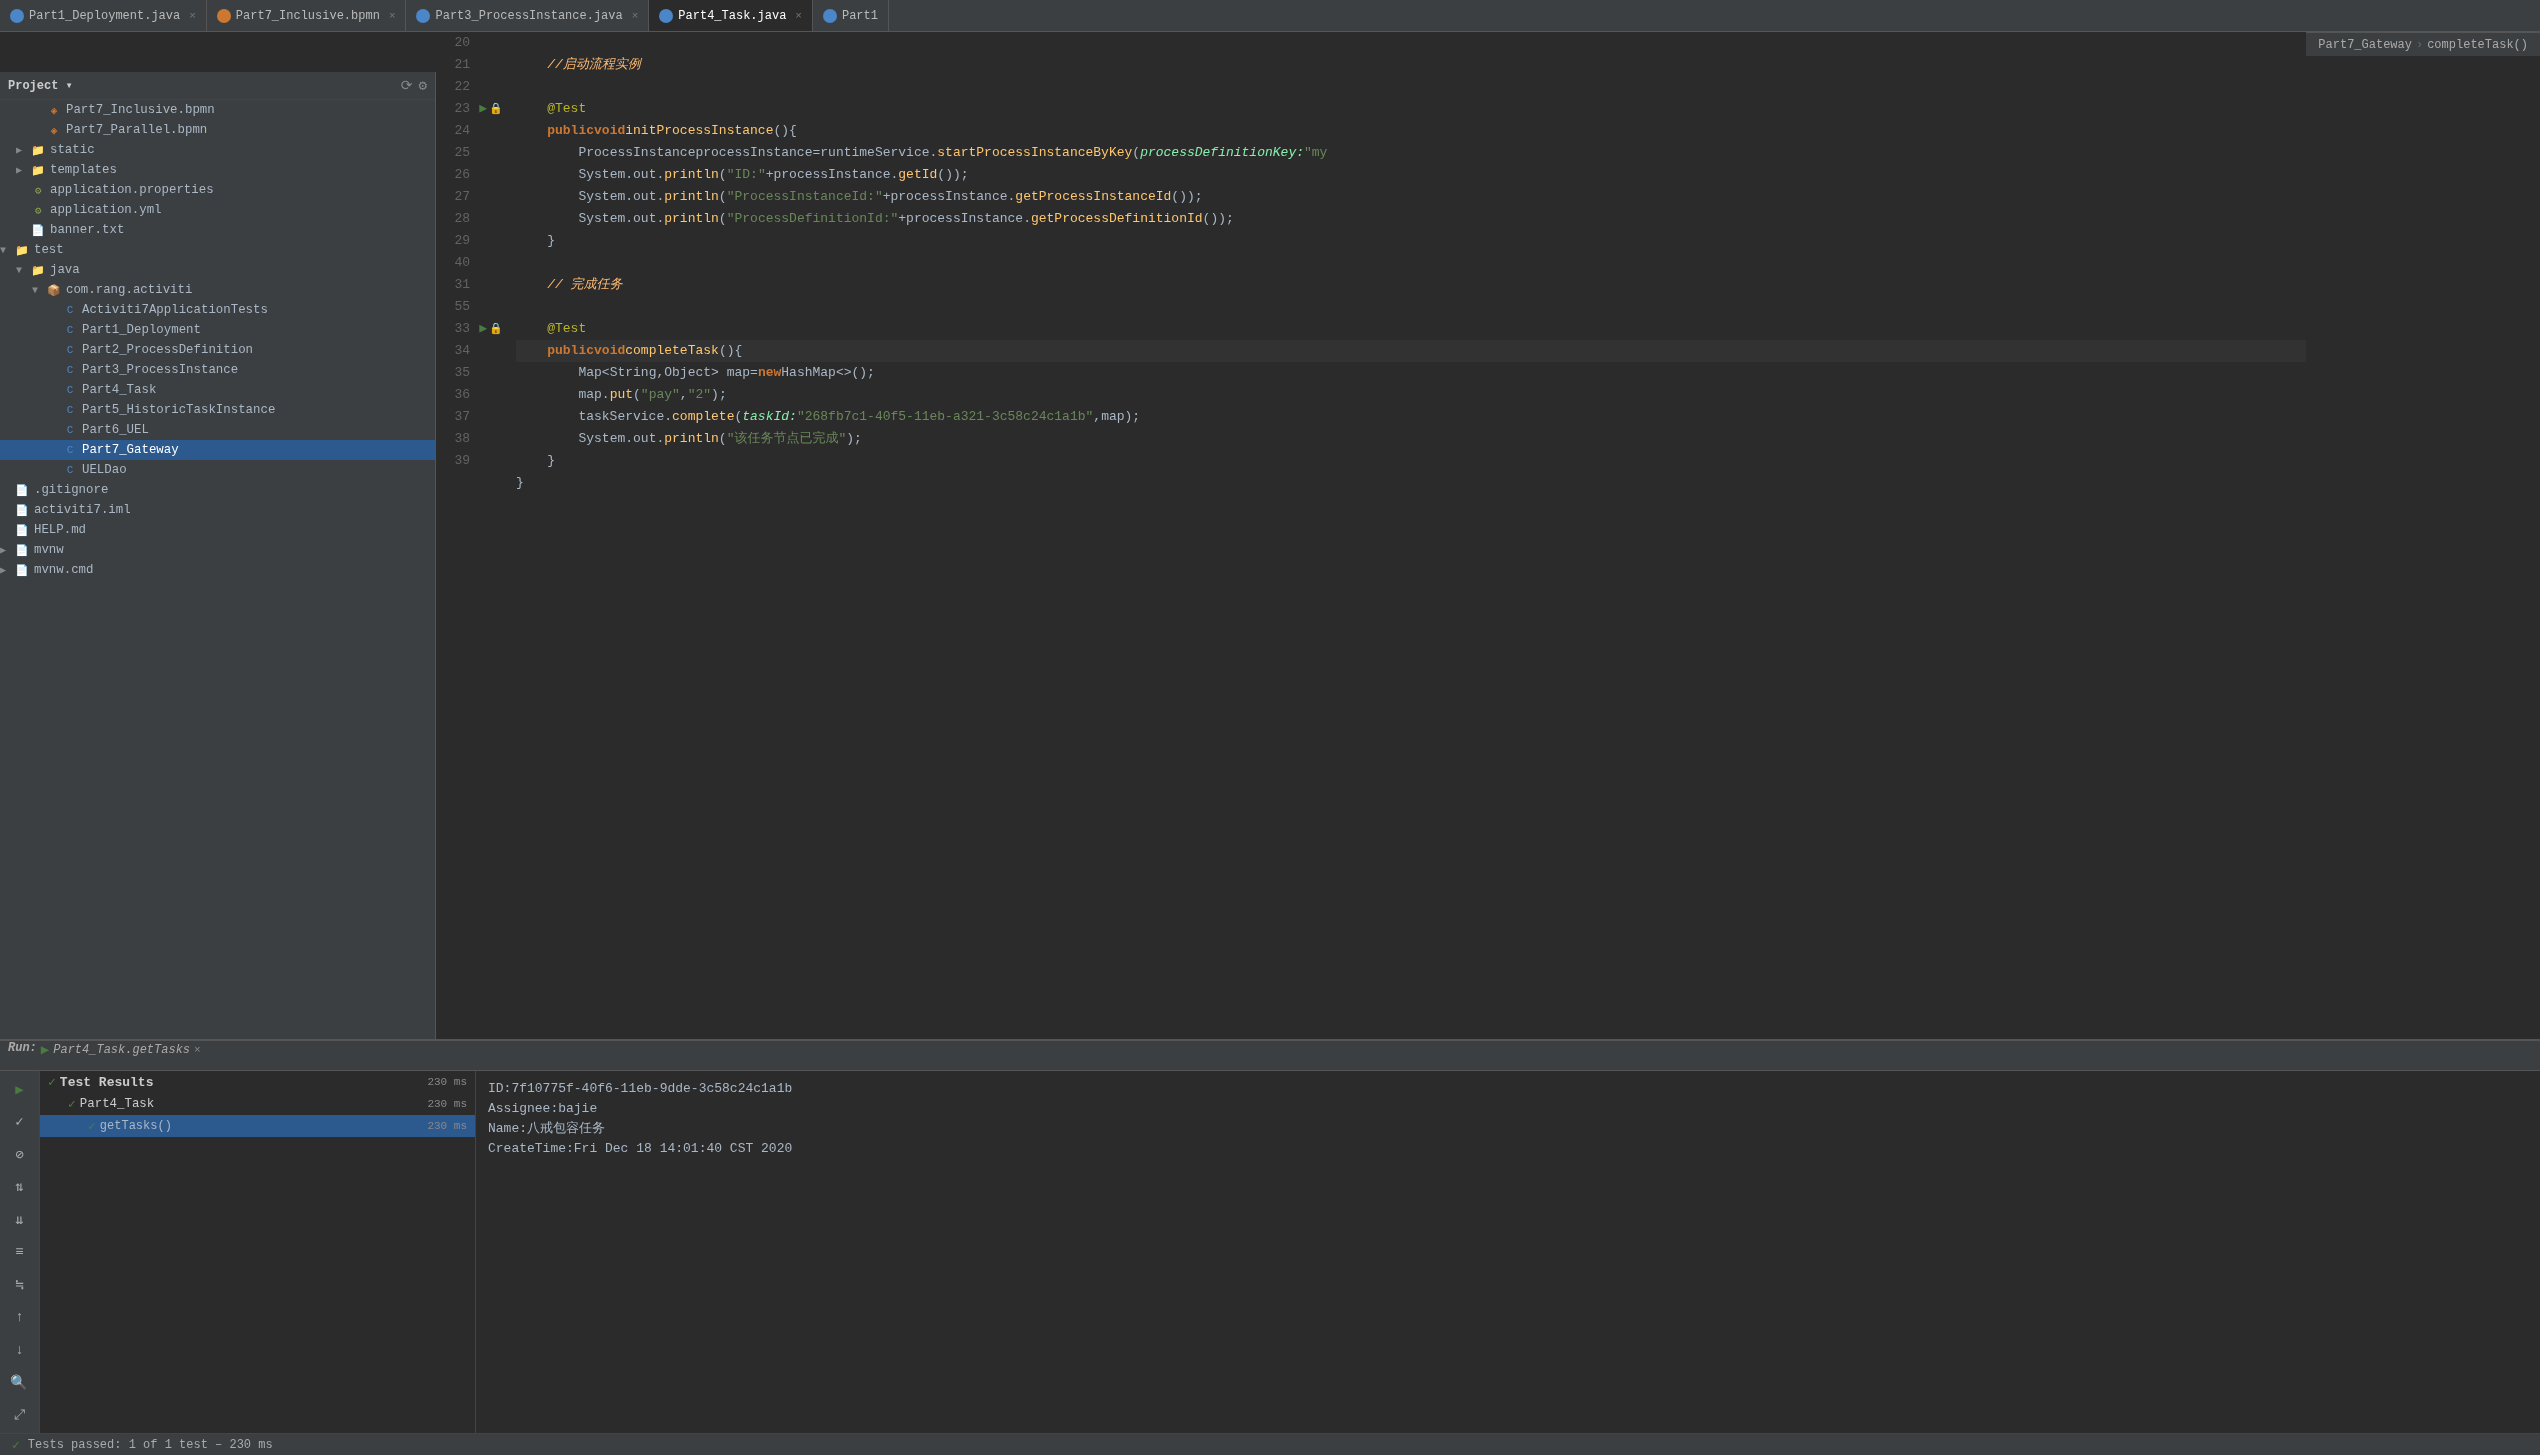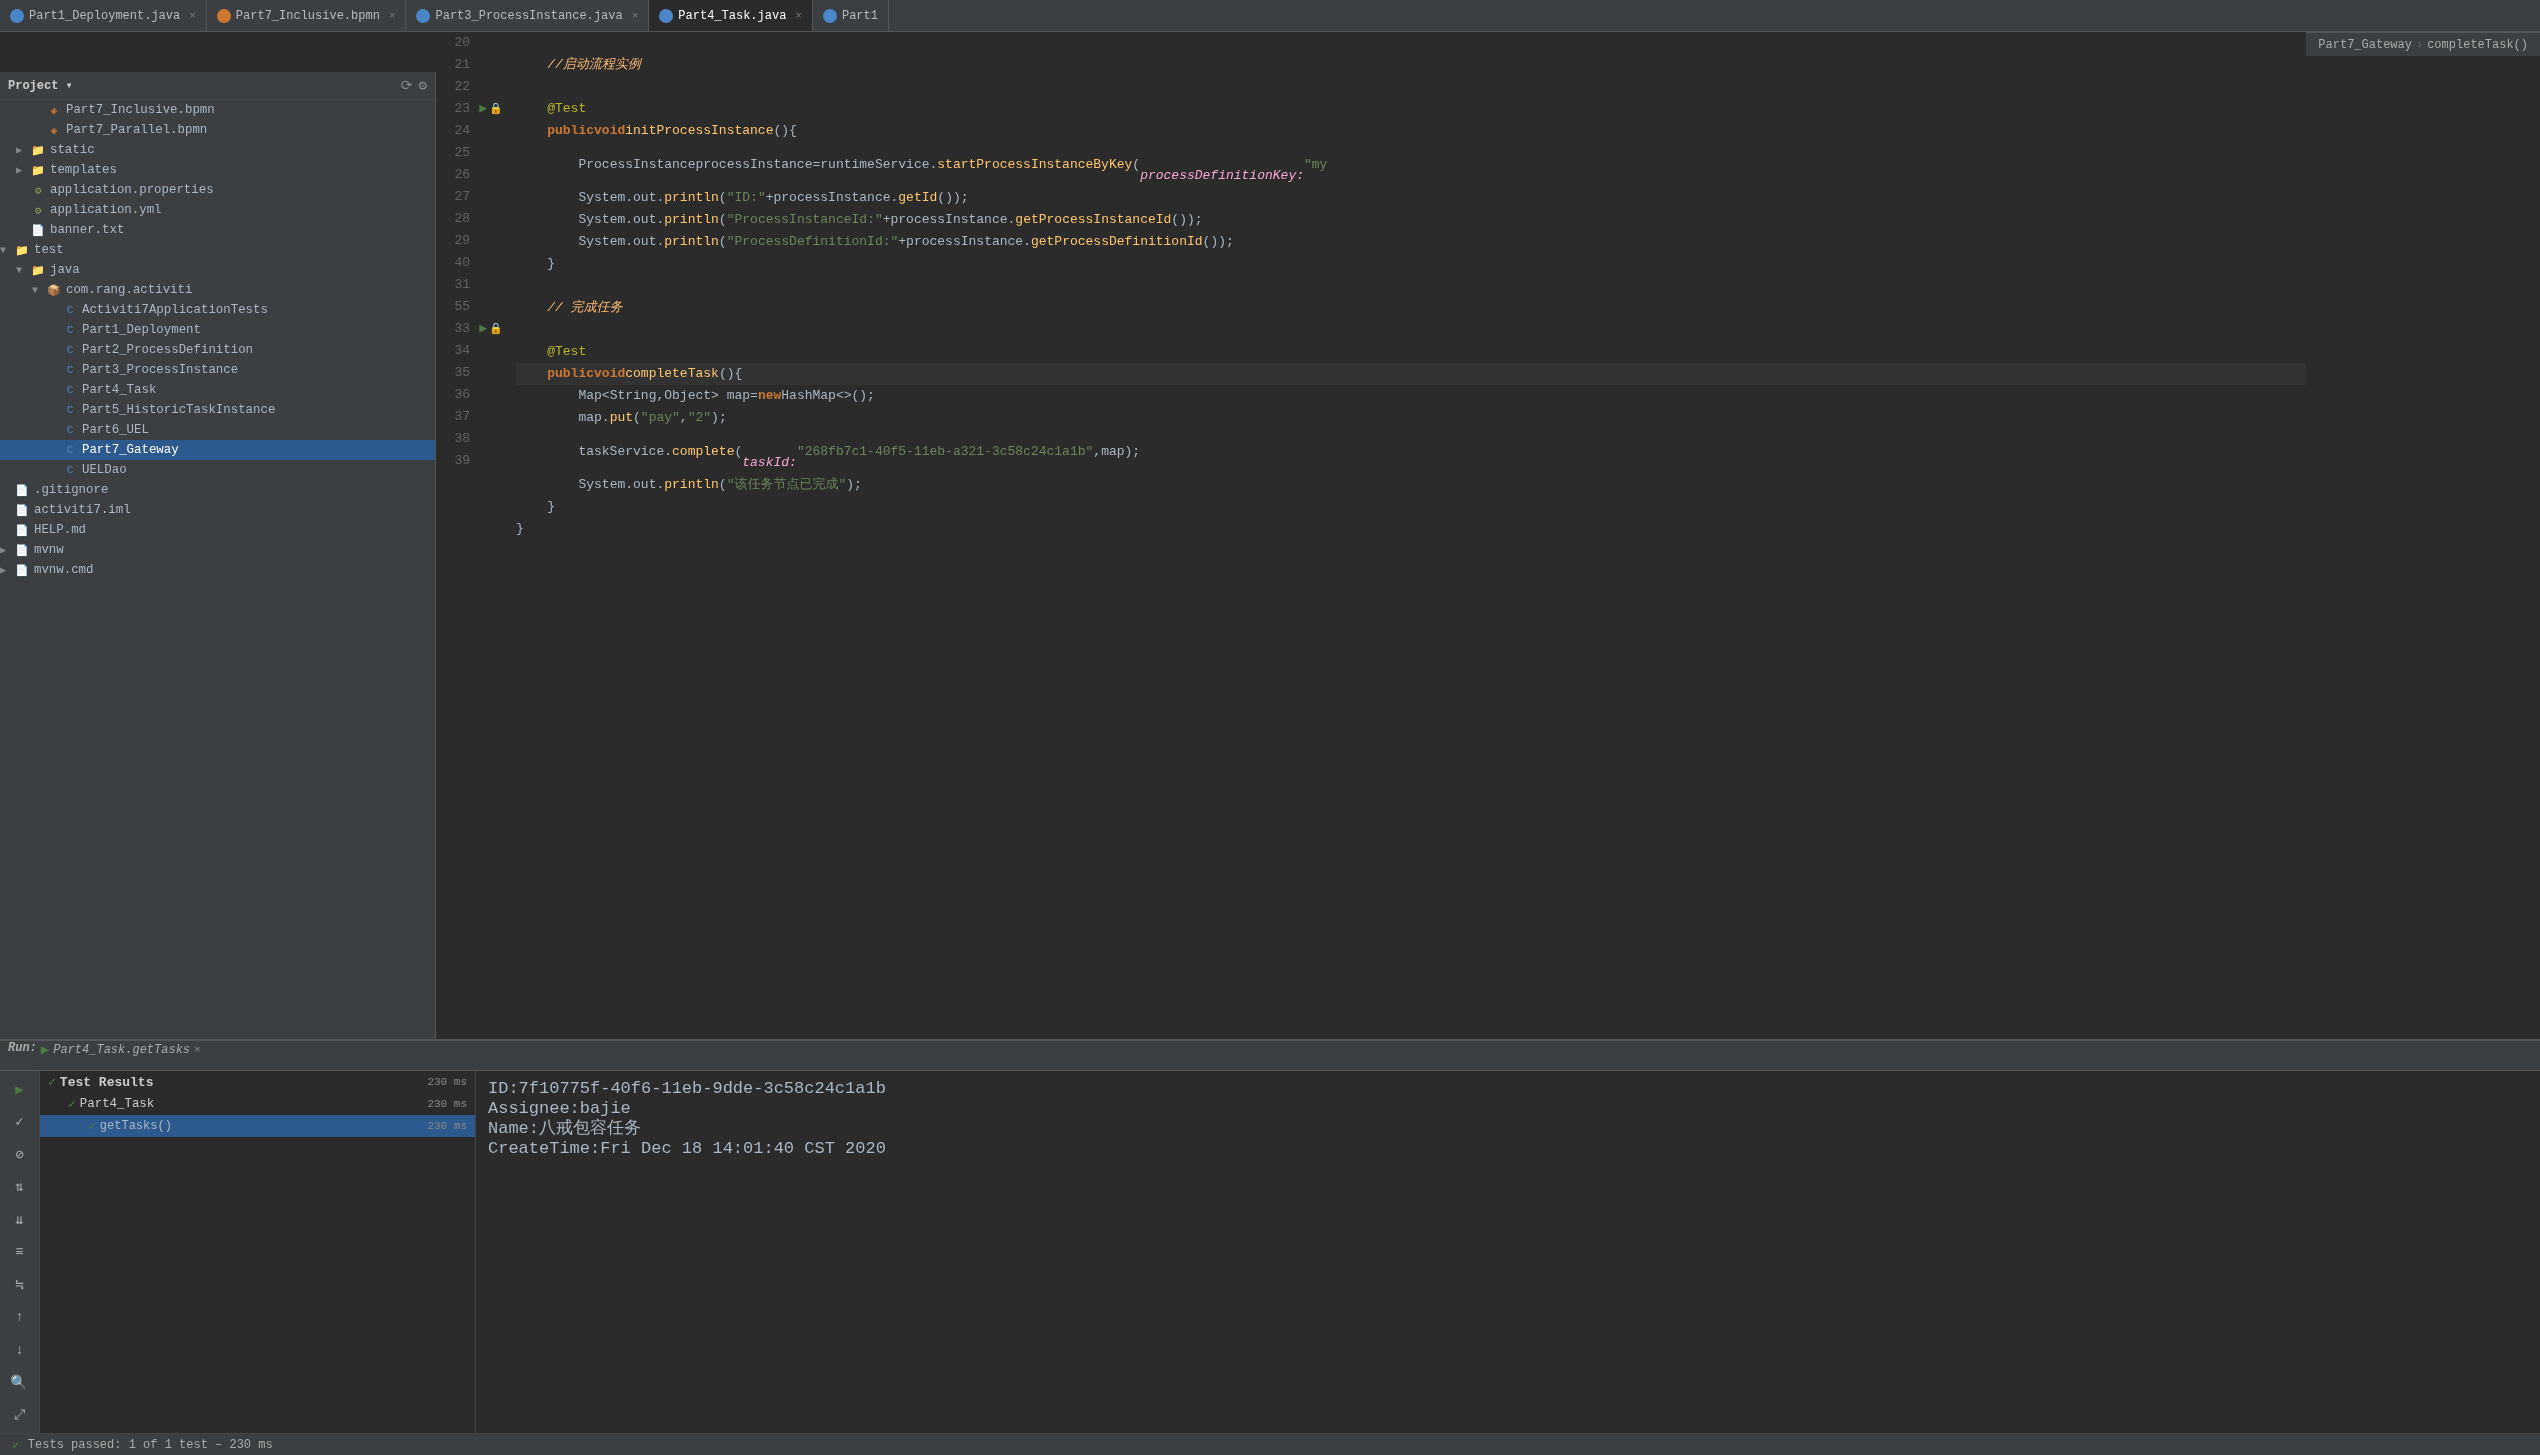--- a/index.html
+++ b/index.html
@@ -157,21 +157,21 @@
     .code-line.highlighted { background: #323232; }
 
     
     .kw { color: #cc7832; font-weight: bold; }
     .annotation { color: #bbb529; }
     .method { color: #ffc66d; }
     .string { color: #6a8759; }
     .comment { color: #fdba74; font-style: italic; }
     .type { color: #a9b7c6; }
     .plain { color: #a9b7c6; }
-    .hint { color: #f9a8d4; font-style: italic; margin-top: 23px; }
+    .hint { color: #86efac; font-style: italic; }
 
     
     .breadcrumb-bar {
       height: 24px;
       background: #3c3f41;
       border-top: 1px solid #555;
       display: flex;
       align-items: center;
       padding: 0 12px;
       font-size: 12px;
@@ -257,21 +257,21 @@
       margin-left: auto;
       color: #888;
       font-size: 11px;
     }
     .test-indent { width: 16px; flex-shrink: 0; }
 
     .run-right {
       flex: 1;
       overflow-y: auto;
       padding: 8px 12px;
-      font-size: 17px;
+      font-size: 13px;
       line-height: 20px;
       color: #a9b7c6;
     }
     .run-status-bar {
       height: 22px;
       background: #3c3f41;
       border-top: 1px solid #444;
       display: flex;
       align-items: center;
       padding: 0 12px;

